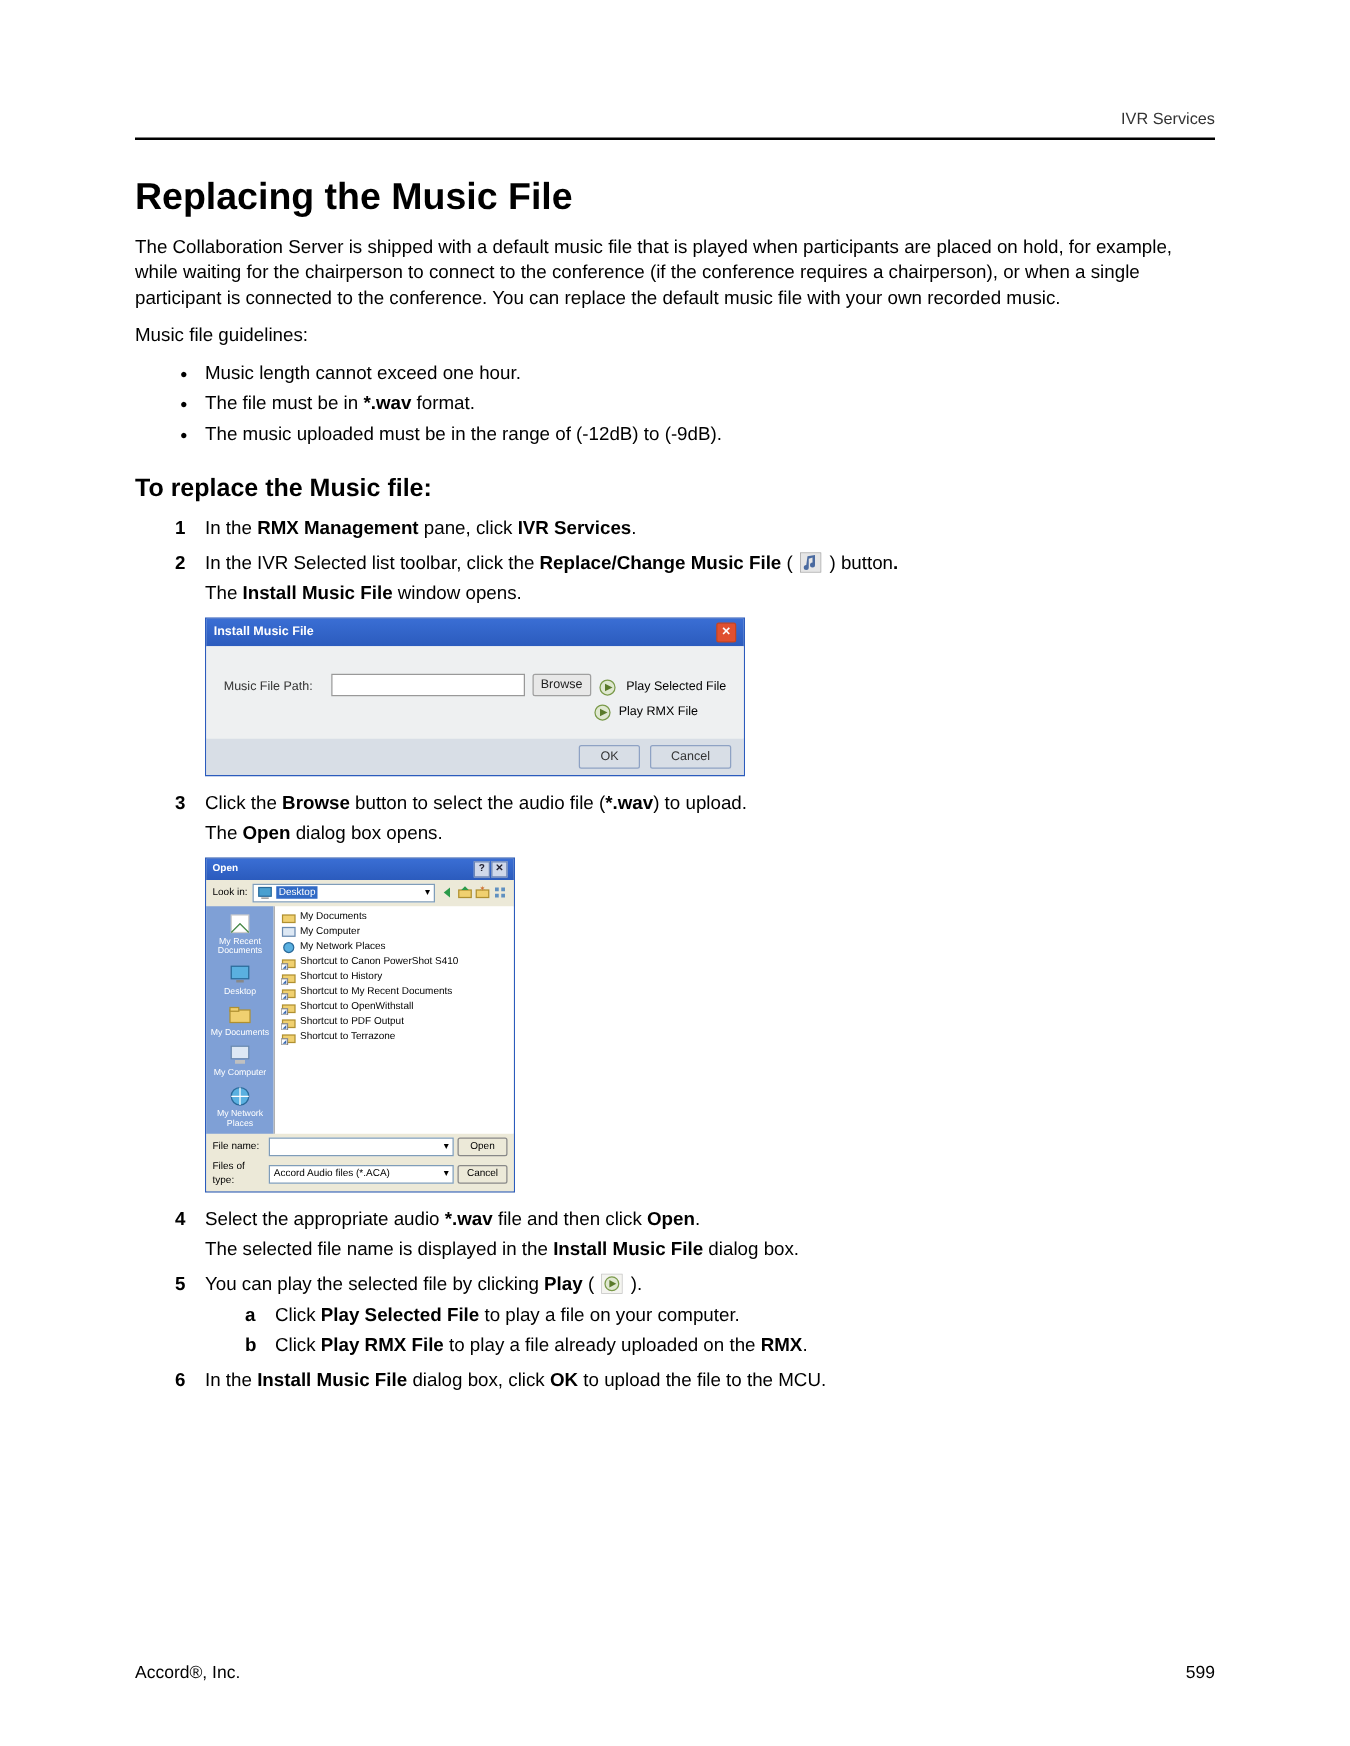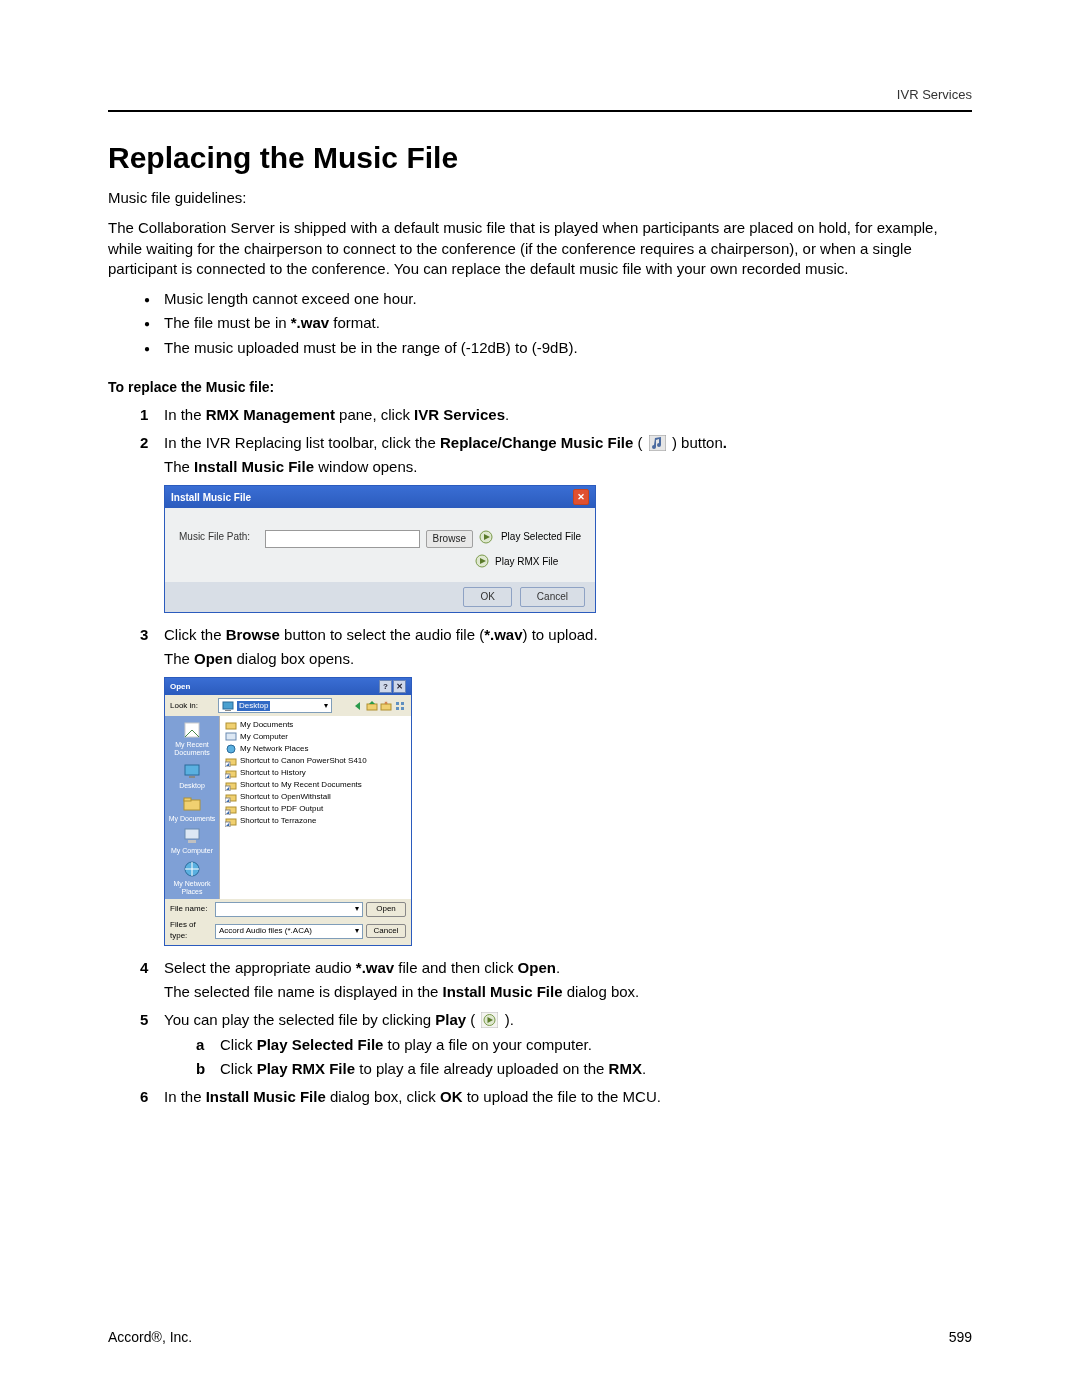--- a/index.html
+++ b/index.html
@@ -34,21 +34,21 @@
     font-size: 30px;
     font-weight: bold;
     margin: 0 0 10px 0;
   }
   h2 {
     font-size: 17px;
     font-weight: bold;
     margin: 26px 0 12px 0;
   }
   h3 {
-    font-size: 14px;
+    font-size: 20px;
     font-weight: bold;
     margin: 20px 0 8px 0;
   }
   p { margin: 6px 0 10px 0; }
   .bullets { margin: 4px 0 10px 0; padding-left: 0; }
   .bullets li {
     list-style: none;
     position: relative;
     padding-left: 56px;
     margin: 4px 0;
@@ -120,21 +120,21 @@
     font-size: 9px;
     border: 1px solid #c8441f;
     border-radius: 2px;
   }
   .install-body {
     padding: 22px 14px 10px 14px;
     background: #eef0f1;
   }
   .install-row {
     display: flex;
-    align-items: flex-start;
+    align-items: flex-end;
     gap: 6px;
     margin-bottom: 6px;
   }
   .install-label { width: 80px; font-size: 10px; color: #333; }
   .install-input {
     flex: 1;
     height: 16px;
     background: #fff;
     border: 1px solid #999;
   }
@@ -221,21 +221,21 @@
     margin: 0 auto 1px auto;
     display: block;
   }
   .open-main {
     flex: 1;
     background: #fff;
     padding: 3px 4px;
     border-left: 1px solid #b0b0b0;
   }
   .lookin-row {
-    display: flex; align-items: center; gap: 20px;
+    display: flex; align-items: center; gap: 4px;
     padding: 3px 5px;
     background: #ece9d8;
   }
   .lookin-select {
     flex: 1;
     height: 13px;
     background: #fff;
     border: 1px solid #7f9db9;
     font-size: 8px;
     padding: 0 3px;
@@ -296,43 +296,43 @@
 </head>
 <body>
 
 <div class="page">
 
   <div class="doc-header">IVR Services</div>
   <hr class="header-rule">
 
   <h1>Replacing the Music File</h1>
 
+  <p>The Collaboration Server is shipped with a default music file that is played when participants are placed on hold, for example, while waiting for the chairperson to connect to the conference (if the conference requires a chairperson), or when a single participant is connected to the conference. You can replace the default music file with your own recorded music.</p>
+
   <p>Music file guidelines:</p>
-
-  <p>The Collaboration Server is shipped with a default music file that is played when participants are placed on hold, for example, while waiting for the chairperson to connect to the conference (if the conference requires a chairperson), or when a single participant is connected to the conference. You can replace the default music file with your own recorded music.</p>
   <ul class="bullets">
     <li>Music length cannot exceed one hour.</li>
     <li>
       <span>The file must be in </span><b>*.wav</b><span> format.</span>
     </li>
     <li>The music uploaded must be in the range of (-12dB) to (-9dB).</li>
   </ul>
 
   <h3>To replace the Music file:</h3>
 
   <ol class="steps">
 
     <li class="step">
       <span class="step-num">1</span>
       <span>In the </span><b>RMX Management</b><span> pane, click </span><b>IVR Services</b><span>.</span>
     </li>
 
     <li class="step">
       <span class="step-num">2</span>
-      <span>In the IVR Replacing list toolbar, click the </span><b>Replace/Change Music File</b><span> (</span>
+      <span>In the IVR Selected list toolbar, click the </span><b>Replace/Change Music File</b><span> (</span>
       <span class="inline-icon">
         <svg viewBox="0 0 17 16">
             <rect x="0" y="0" width="17" height="16" fill="#e6e6e6" stroke="#999"></rect>
             <path d="M6 3 L12 2 L12 10 A2 2 0 1 1 10 8 L10 4 L7 5 L7 12 A2 2 0 1 1 5 10 Z" fill="#4a6aa0"></path>
           </svg>
       </span>
       <span>) button</span><b>.</b>
       <div style="margin-top:4px;">
         <span>The </span><b>Install Music File</b><span> window opens.</span>
       </div>

